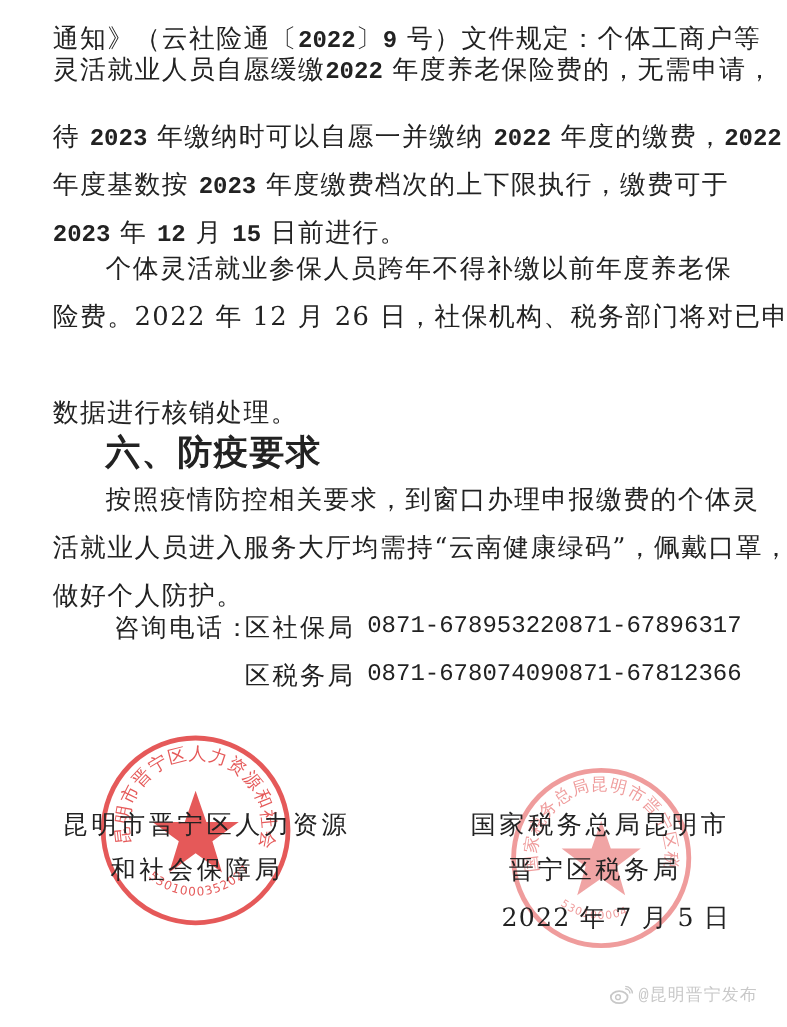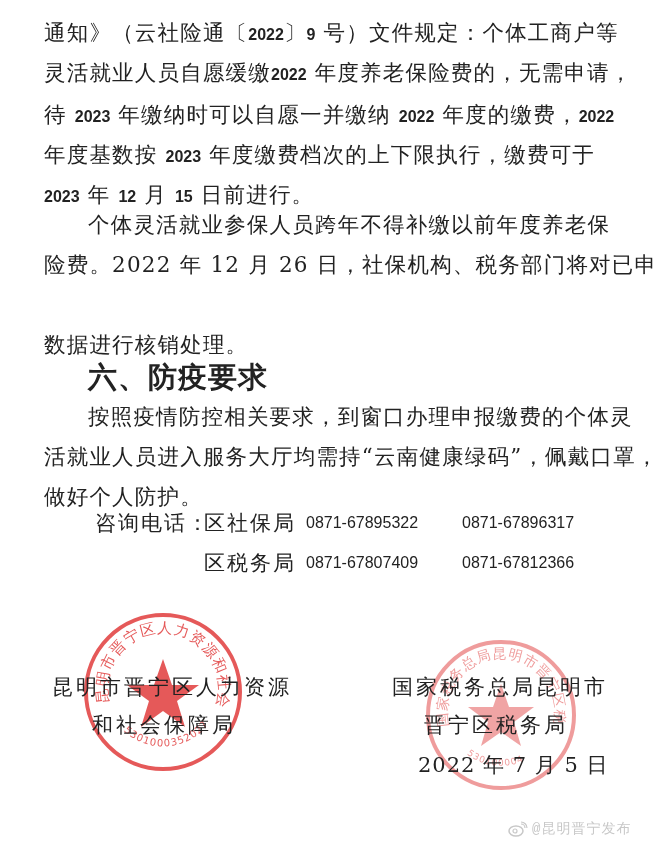--- a/index.html
+++ b/index.html
@@ -42,21 +42,21 @@
       letter-spacing: 1px;
     }
     .contact-row {
       position: absolute;
       font-size: 21px;
       line-height: 30px;
       white-space: nowrap;
       color: #222;
     }
     .contact-row span { position: absolute; white-space: nowrap; }
-    .num { font-family: Liberation Sans, sans-serif; letter-spacing: 0; font-size: 16px; }
+    .num { font-family: Liberation Mono, monospace; letter-spacing: 0; font-size: 20px; }
 
     .seal {
       position: absolute;
       border-radius: 50%;
       border: 4px solid rgba(224, 60, 60, 0.85);
       box-sizing: border-box;
     }
     .seal svg { position: absolute; left: 0; top: 0; }
 
     .sign {
@@ -86,21 +86,21 @@
     }
   </style>
 </head>
 <body>
 
 <div class="page">
 
   <div class="line" style="top:18px;">
     <span>通知》（云社险通〔</span><span class="b num">2022</span><span>〕</span><span class="b num">9</span><span> 号）文件规定：个体工商户等</span>
   </div>
-  <div class="line" style="top:58px;">
+  <div class="line" style="top:44px;">
     <span>灵活就业人员自愿缓缴</span><span class="b num">2022</span><span> 年度养老保险费的，无需申请，</span>
   </div>
   <div class="line" style="top:100px;">
     <span>待 </span><span class="b num">2023</span><span> 年缴纳时可以自愿一并缴纳 </span><span class="b num">2022</span><span> 年度的缴费，</span><span class="b num">2022</span>
   </div>
   <div class="line" style="top:140px;">
     <span>年度基数按 </span><span class="b num">2023</span><span> 年度缴费档次的上下限执行，缴费可于</span>
   </div>
   <div class="line" style="top:180px;">
     <span class="b num">2023</span><span> 年 </span><span class="b num">12</span><span> 月 </span><span class="b num">15</span><span> 日前进行。</span>

